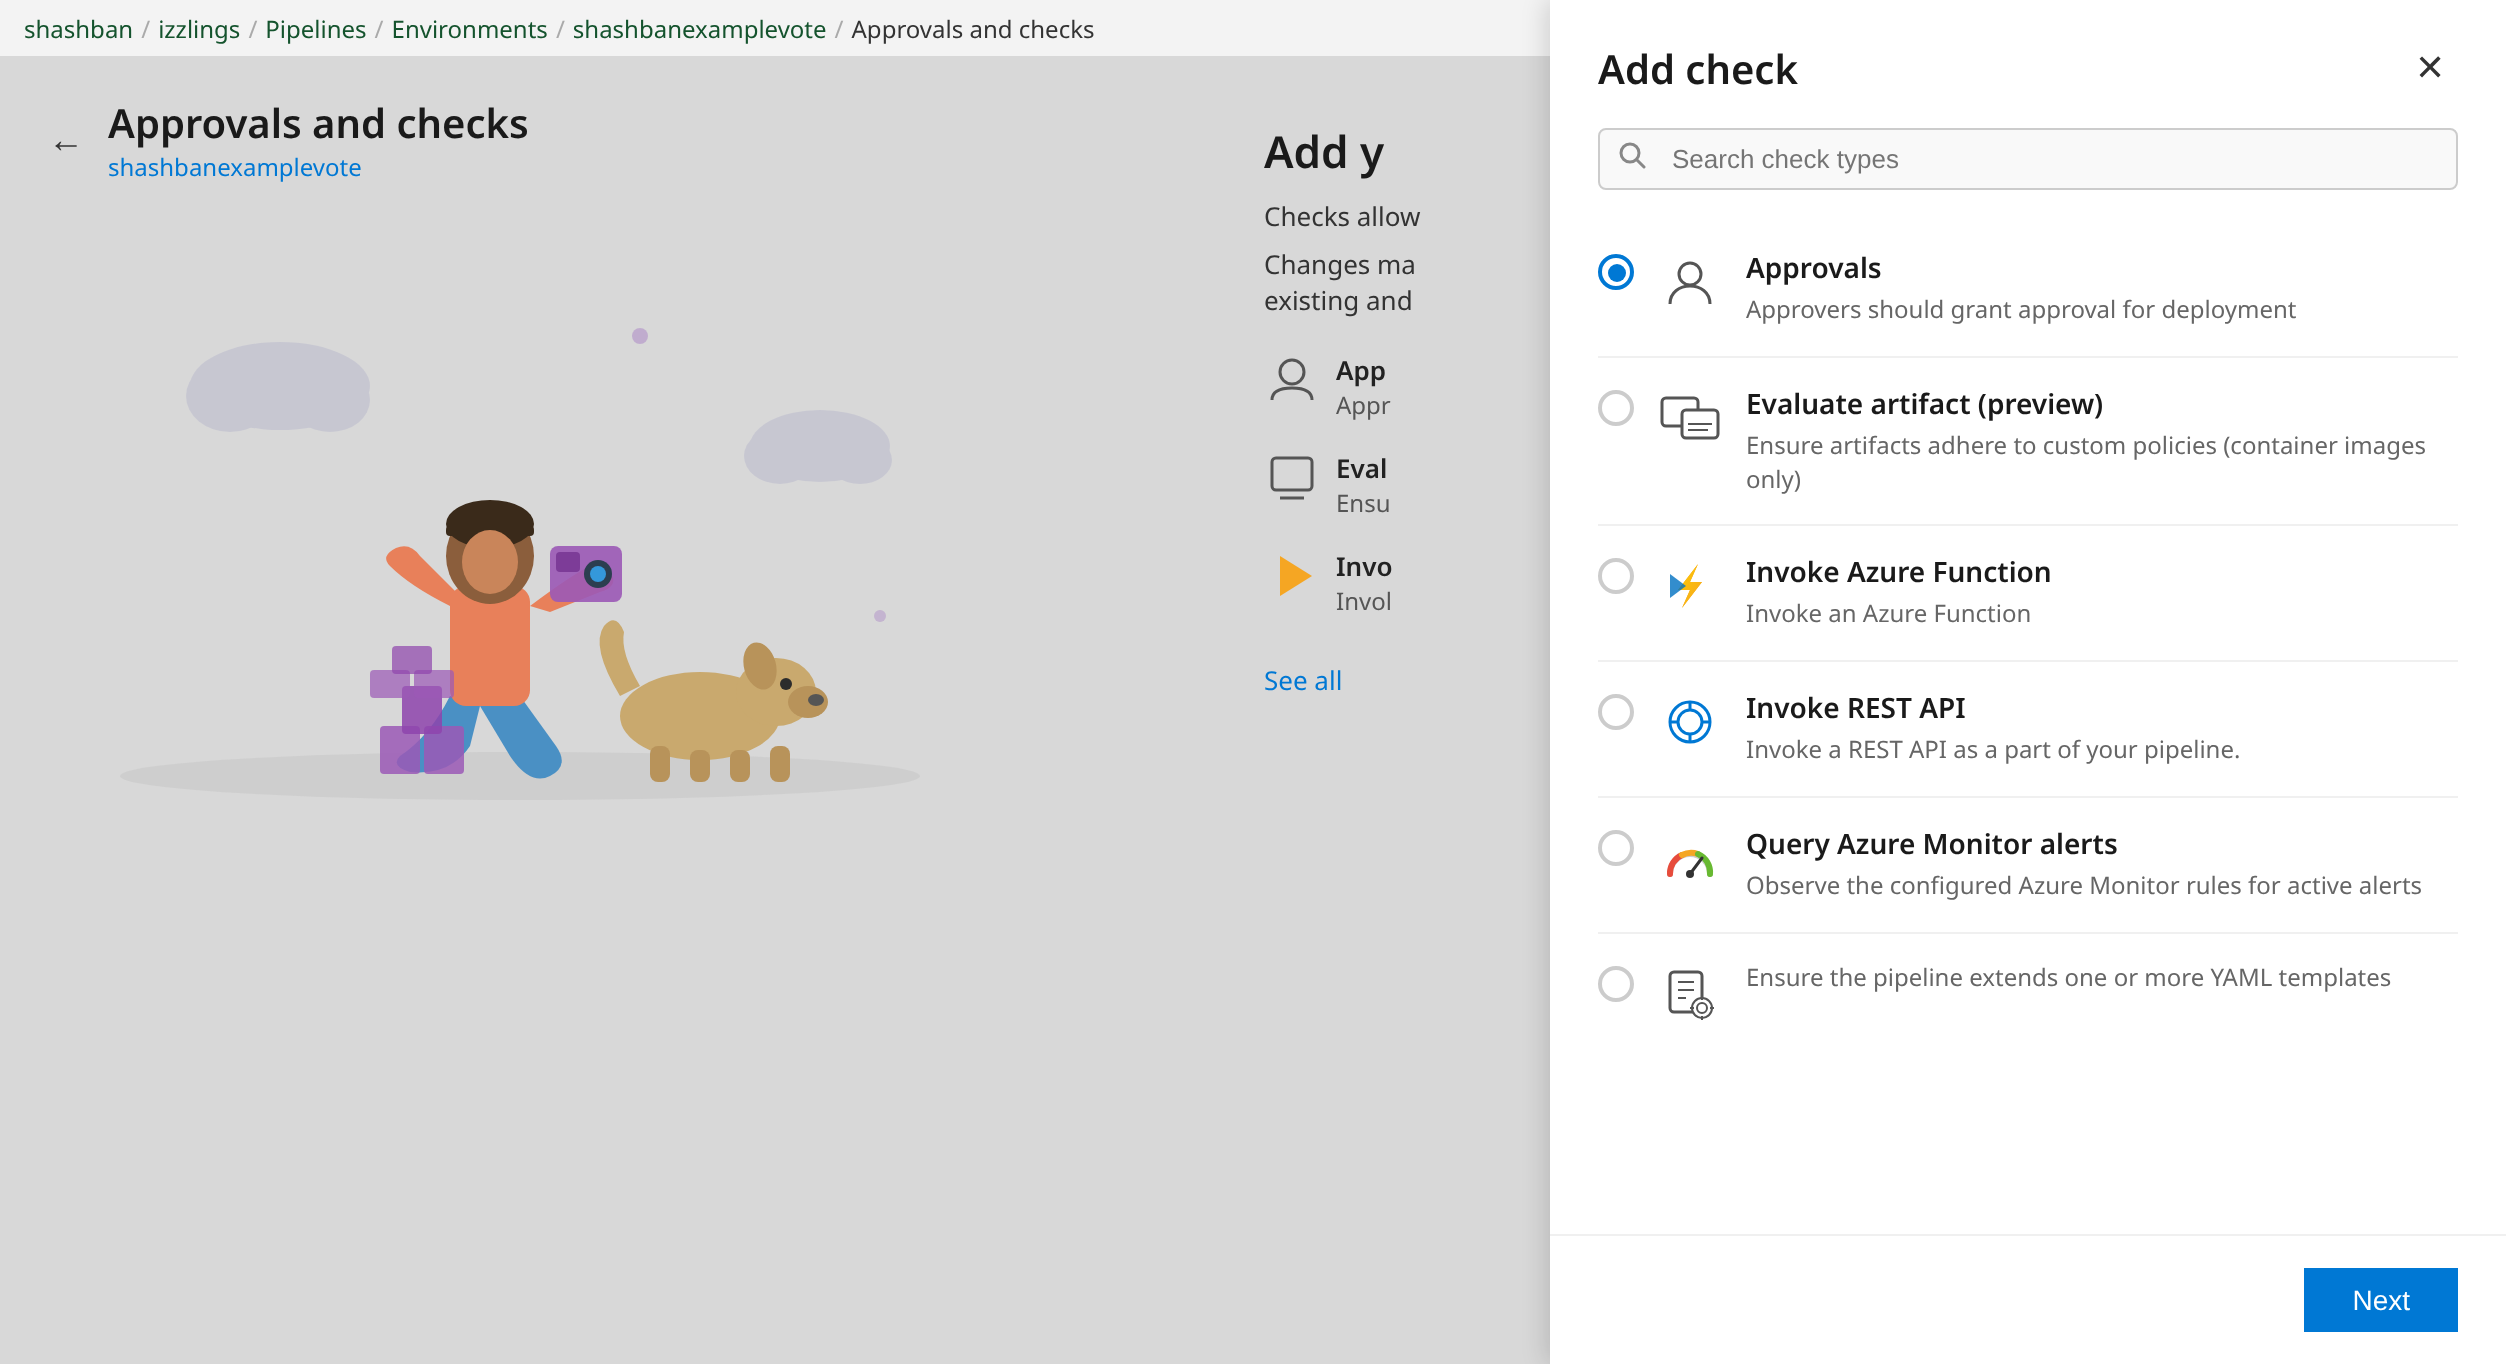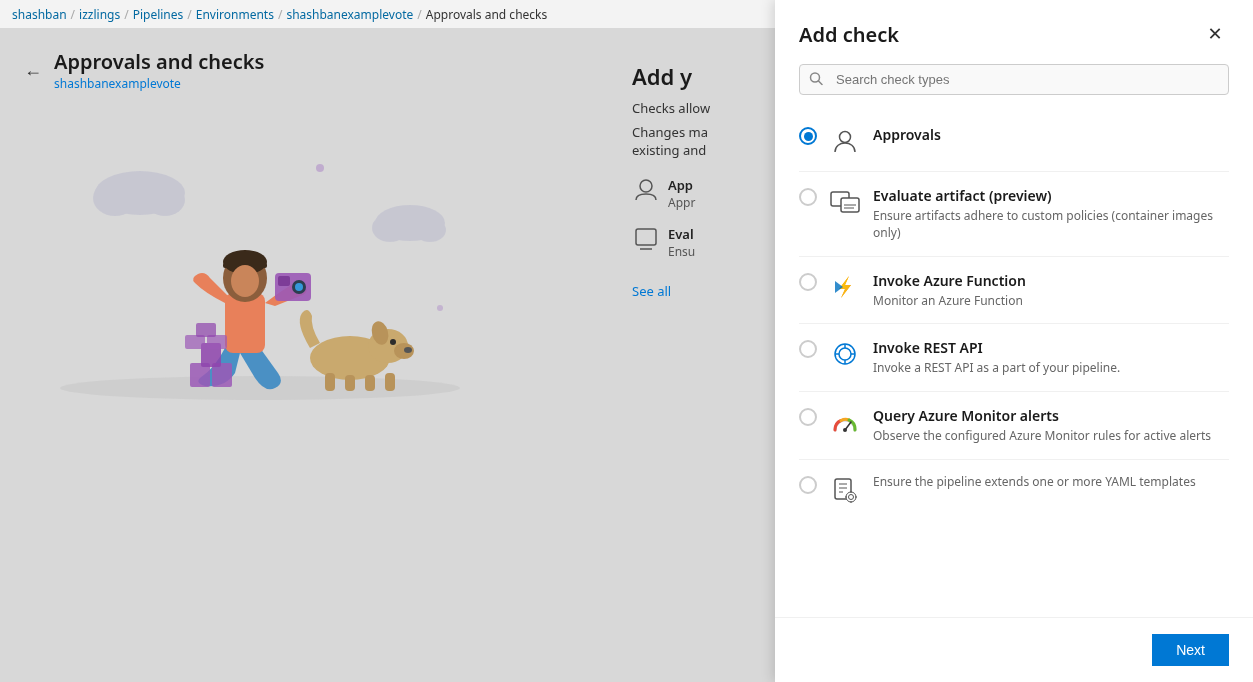--- a/index.html
+++ b/index.html
@@ -22,21 +22,21 @@
       height: 28px;
       background: #f3f3f3;
       display: flex;
       align-items: center;
       padding: 0 12px;
       font-size: 12px;
       color: #555;
       gap: 4px;
     }
     .breadcrumb-bar span.sep { color: #aaa; }
-    .breadcrumb-bar span.item { color: #0369a1; cursor: pointer; }
+    .breadcrumb-bar span.item { color: #14532d; cursor: pointer; }
     .breadcrumb-bar span.item:last-child { color: #333; cursor: default; }
 
     
     .left-panel {
       position: absolute;
       top: 28px;
       left: 0;
       width: 775px;
       height: 654px;
       background: #d8d8d8;
@@ -383,20 +383,29 @@
       <svg width="28" height="28" viewBox="0 0 28 28">
         <rect x="4" y="4" width="20" height="16" rx="2" fill="none" stroke="#555" stroke-width="1.5"></rect>
         <line x1="8" y1="24" x2="20" y2="24" stroke="#555" stroke-width="1.5"></line>
       </svg>
       <div>
         <div class="check-text-mini-title">Eval</div>
         <div class="check-text-mini-desc">Ensu</div>
       </div>
     </div>
 
+    <div class="check-item-mini">
+      <svg width="28" height="28" viewBox="0 0 28 28">
+        <polygon points="8,4 24,14 8,24" fill="#f5a623"></polygon>
+      </svg>
+      <div>
+        <div class="check-text-mini-title">Invo</div>
+        <div class="check-text-mini-desc">Invol</div>
+      </div>
+    </div>
 
     <span class="see-all-link">See all</span>
   </div>
 </div>
 
 <div class="add-check-panel">
 
   <div class="panel-header">
     <span class="panel-title">Add check</span>
     <button class="close-btn">✕</button>
@@ -417,20 +426,21 @@
     <div class="check-option">
       <div class="radio-btn selected"></div>
       <div class="check-icon">
         <svg width="28" height="28" viewBox="0 0 28 28" fill="none">
           <circle cx="14" cy="10" r="5.5" stroke="#555" stroke-width="1.5"></circle>
           <path d="M4 25 C4 19 9 16 14 16 C19 16 24 19 24 25" stroke="#555" stroke-width="1.5" fill="none"></path>
         </svg>
       </div>
       <div class="check-info">
         <div class="check-name">Approvals</div>
+        <div class="check-desc">Approvers should grant approval for deployment</div>
       </div>
     </div>
 
     <div class="check-option">
       <div class="radio-btn"></div>
       <div class="check-icon">
         <svg width="32" height="28" viewBox="0 0 32 28" fill="none">
           <rect x="2" y="4" width="18" height="14" rx="2" stroke="#555" stroke-width="1.5"></rect>
           <rect x="12" y="10" width="18" height="14" rx="2" fill="white" stroke="#555" stroke-width="1.5"></rect>
           <line x1="15" y1="17" x2="27" y2="17" stroke="#555" stroke-width="1"></line>
@@ -455,21 +465,21 @@
           <defs>
             <linearGradient id="grad1" x1="0" y1="0" x2="1" y2="1">
               <stop offset="0%" stop-color="#ffcc00"></stop>
               <stop offset="100%" stop-color="#f5a623"></stop>
             </linearGradient>
           </defs>
         </svg>
       </div>
       <div class="check-info">
         <div class="check-name">Invoke Azure Function</div>
-        <div class="check-desc">Monitor an Azure Function</div>
+        <div class="check-desc">Invoke an Azure Function</div>
       </div>
     </div>
 
     <div class="check-option">
       <div class="radio-btn"></div>
       <div class="check-icon">
         <svg width="28" height="28" viewBox="0 0 28 28" fill="none">
           <circle cx="14" cy="14" r="10" stroke="#0078d4" stroke-width="1.5" fill="none"></circle>
           <circle cx="14" cy="14" r="6" stroke="#0078d4" stroke-width="1.5" fill="none"></circle>
           <line x1="14" y1="4" x2="14" y2="8" stroke="#0078d4" stroke-width="1.5"></line>

